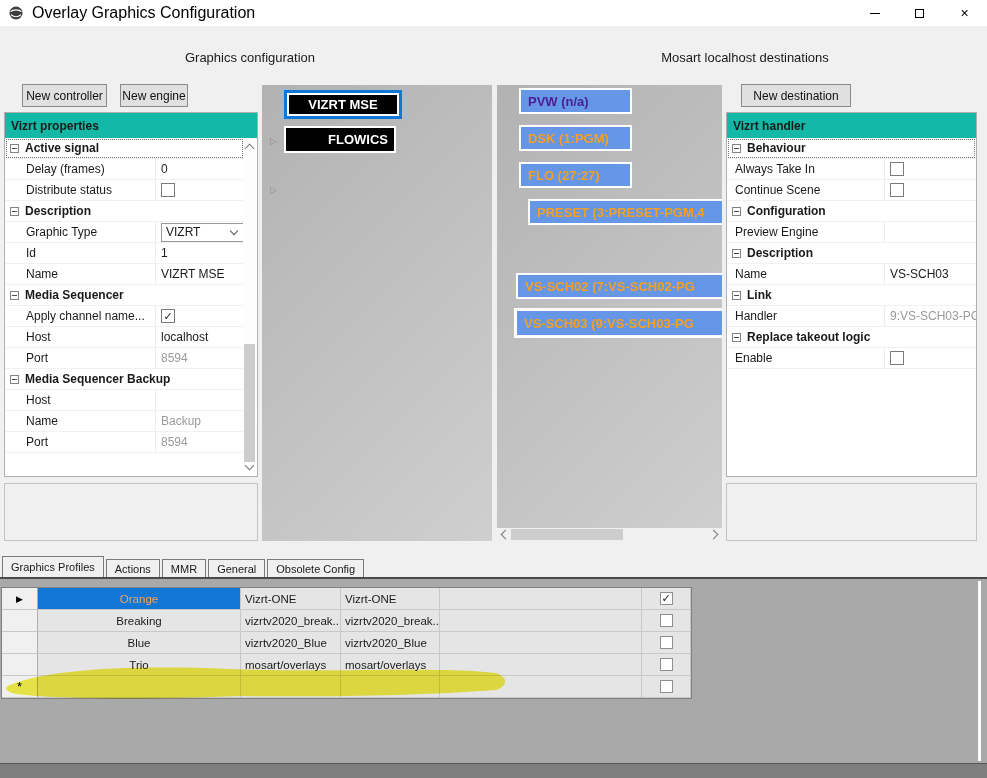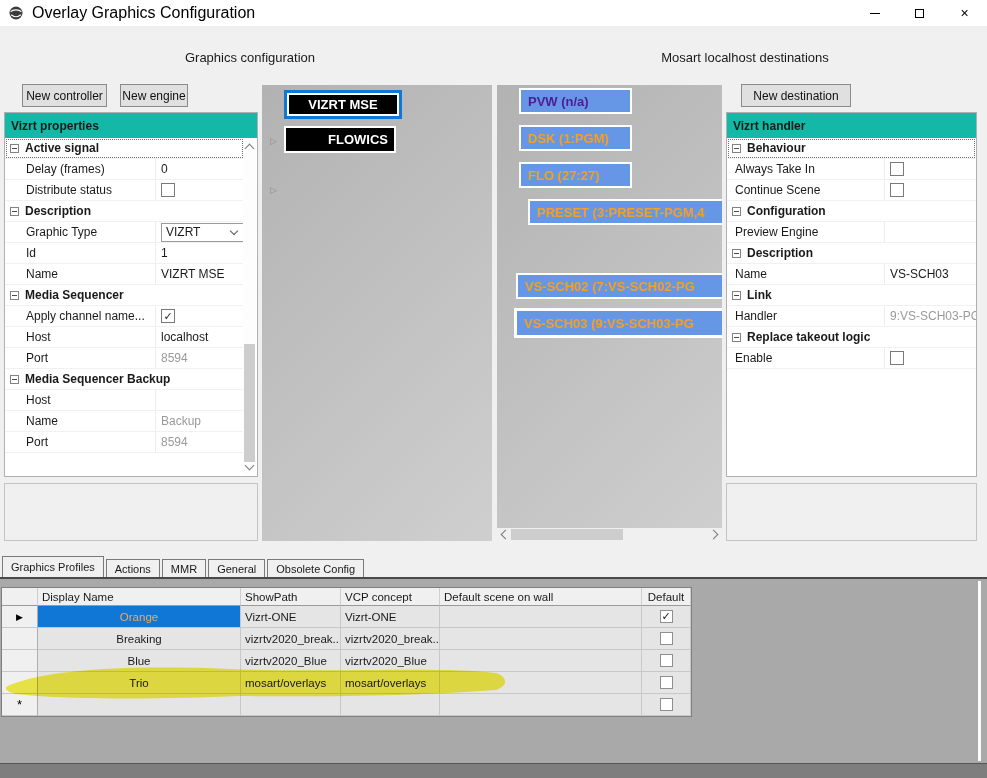--- a/index.html
+++ b/index.html
@@ -294,28 +294,20 @@
     <div class="tab active" data-name="tab-graphics-profiles">Graphics Profiles</div>
     <div class="tab inactive" data-name="tab-actions">Actions</div>
     <div class="tab inactive" data-name="tab-mmr">MMR</div>
     <div class="tab inactive" data-name="tab-general">General</div>
     <div class="tab inactive" data-name="tab-obsolete-config">Obsolete Config</div>
   </div>
 
   <div class="tabpanel" data-name="graphics-profiles-tab-page">
     <div class="panel-edge" data-name="panel-right-edge"></div>
     <div class="dgwrap" data-name="profiles-grid">
-      <div class="dg-row dg-head" data-name="grid-header-row">
-        <div class="dg-cell c-ind" data-name="grid-corner-cell"></div>
-        <div class="dg-cell c-disp" data-name="column-display-name">Display Name</div>
-        <div class="dg-cell c-show" data-name="column-showpath">ShowPath</div>
-        <div class="dg-cell c-vcp" data-name="column-vcp-concept">VCP concept</div>
-        <div class="dg-cell c-wall" data-name="column-default-scene">Default scene on wall</div>
-        <div class="dg-cell c-def" style="justify-content:center;" data-name="column-default">Default</div>
-      </div>
       <div class="dg-row" data-name="grid-row-orange">
         <div class="dg-cell c-ind">
             <span class="row-arrow" data-name="current-row-icon">▶</span>
           </div>
         <div class="dg-cell c-disp sel-orange" data-name="cell-display-name">Orange</div>
         <div class="dg-cell c-show" data-name="cell-showpath">Vizrt-ONE</div>
         <div class="dg-cell c-vcp" data-name="cell-vcp-concept">Vizrt-ONE</div>
         <div class="dg-cell c-wall" data-name="cell-default-scene"></div>
         <div class="dg-cell c-def">
             <span class="gcbx" data-name="default-checkbox">✓</span>

